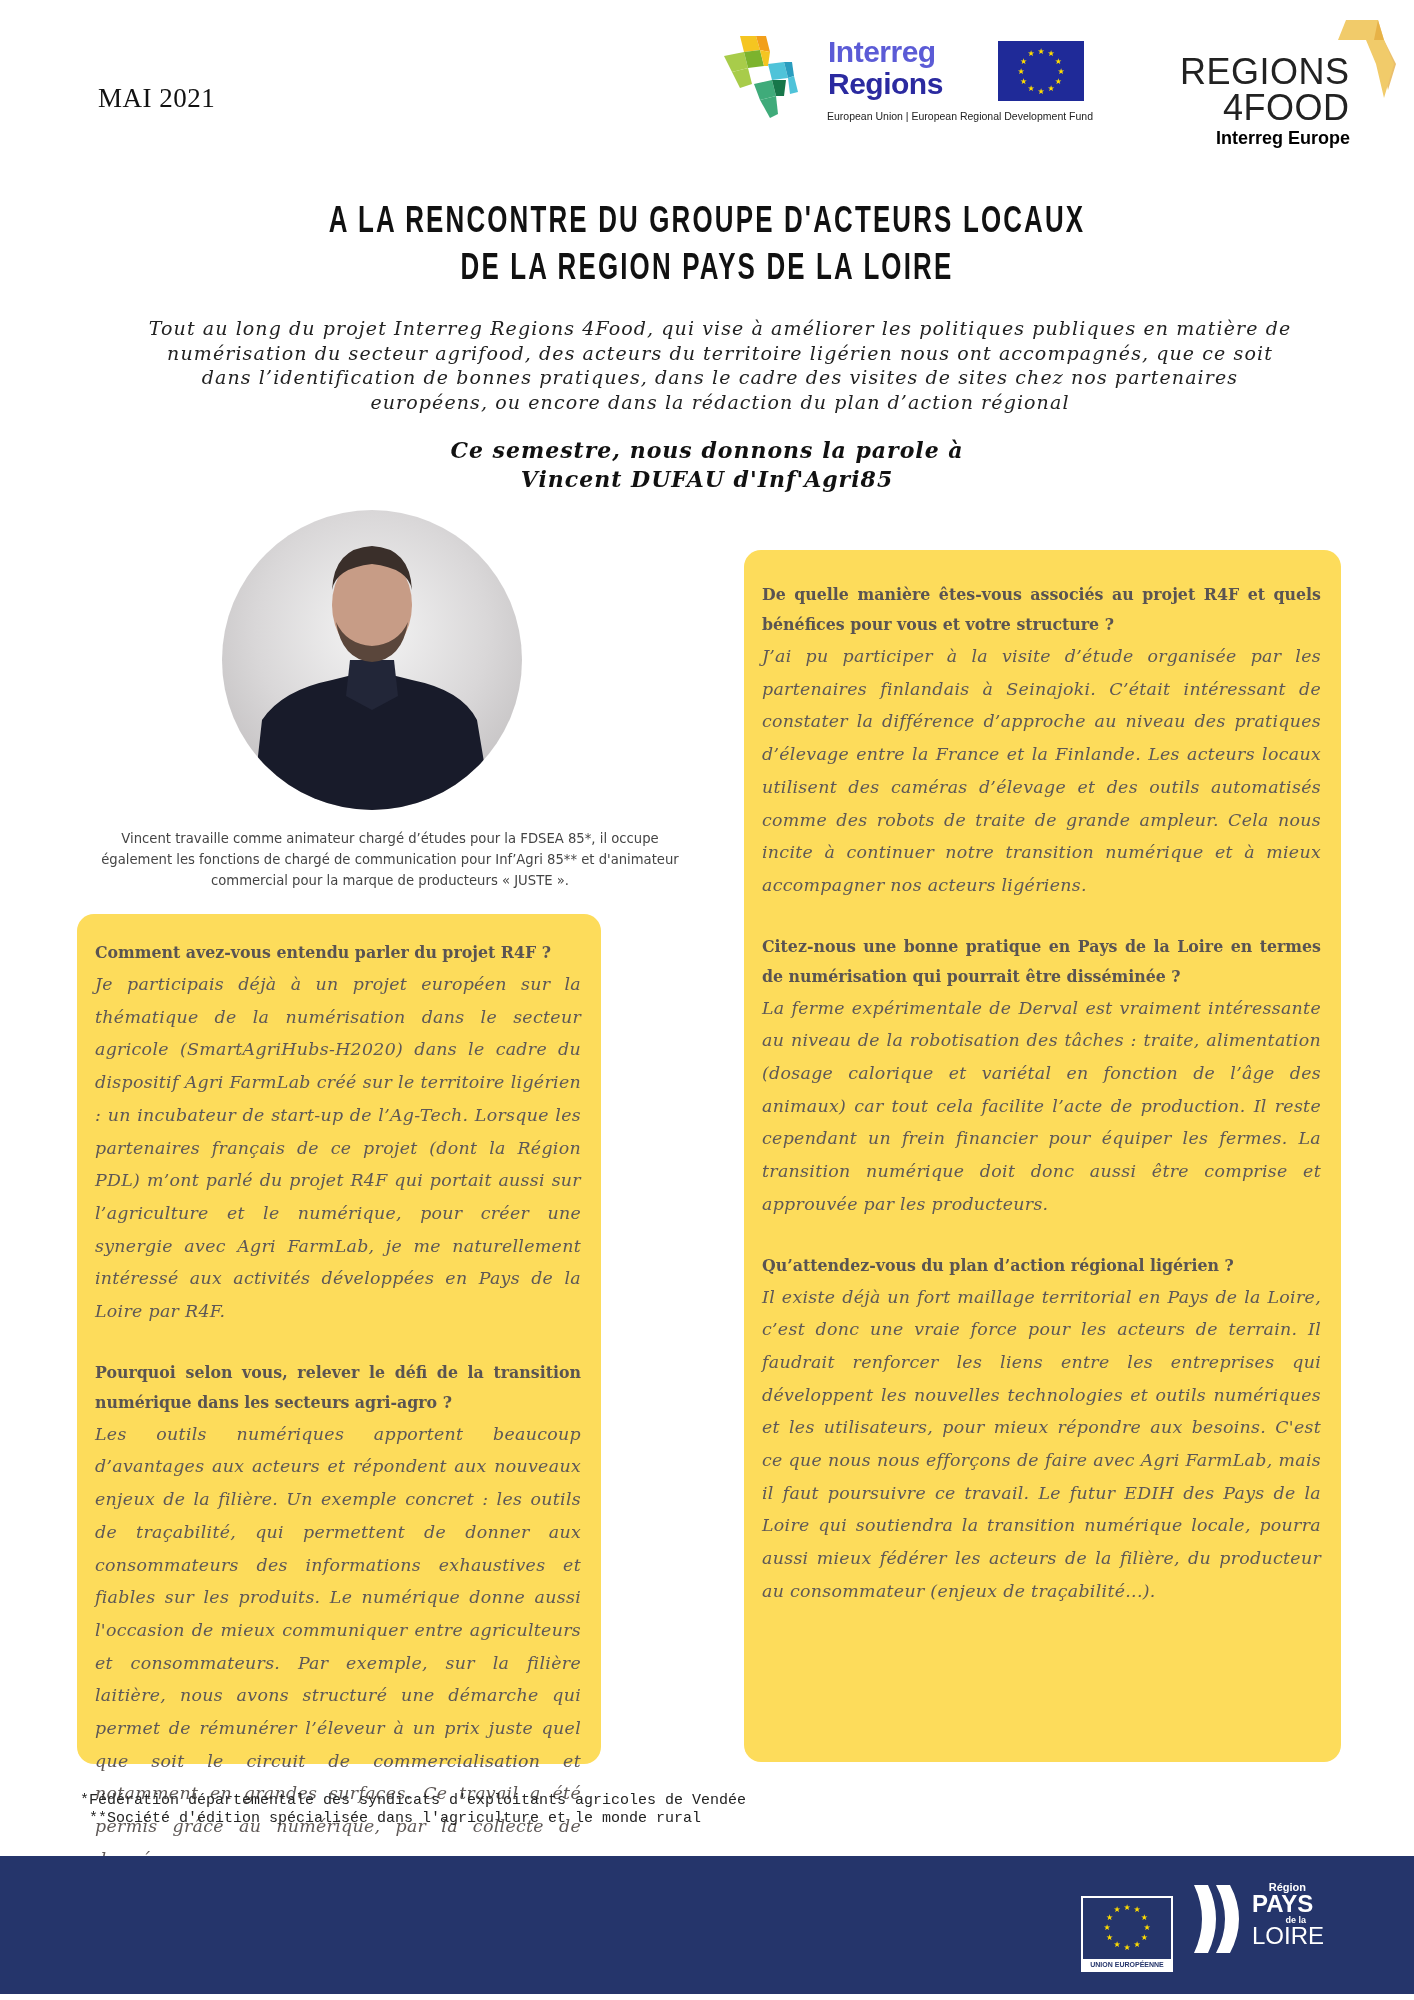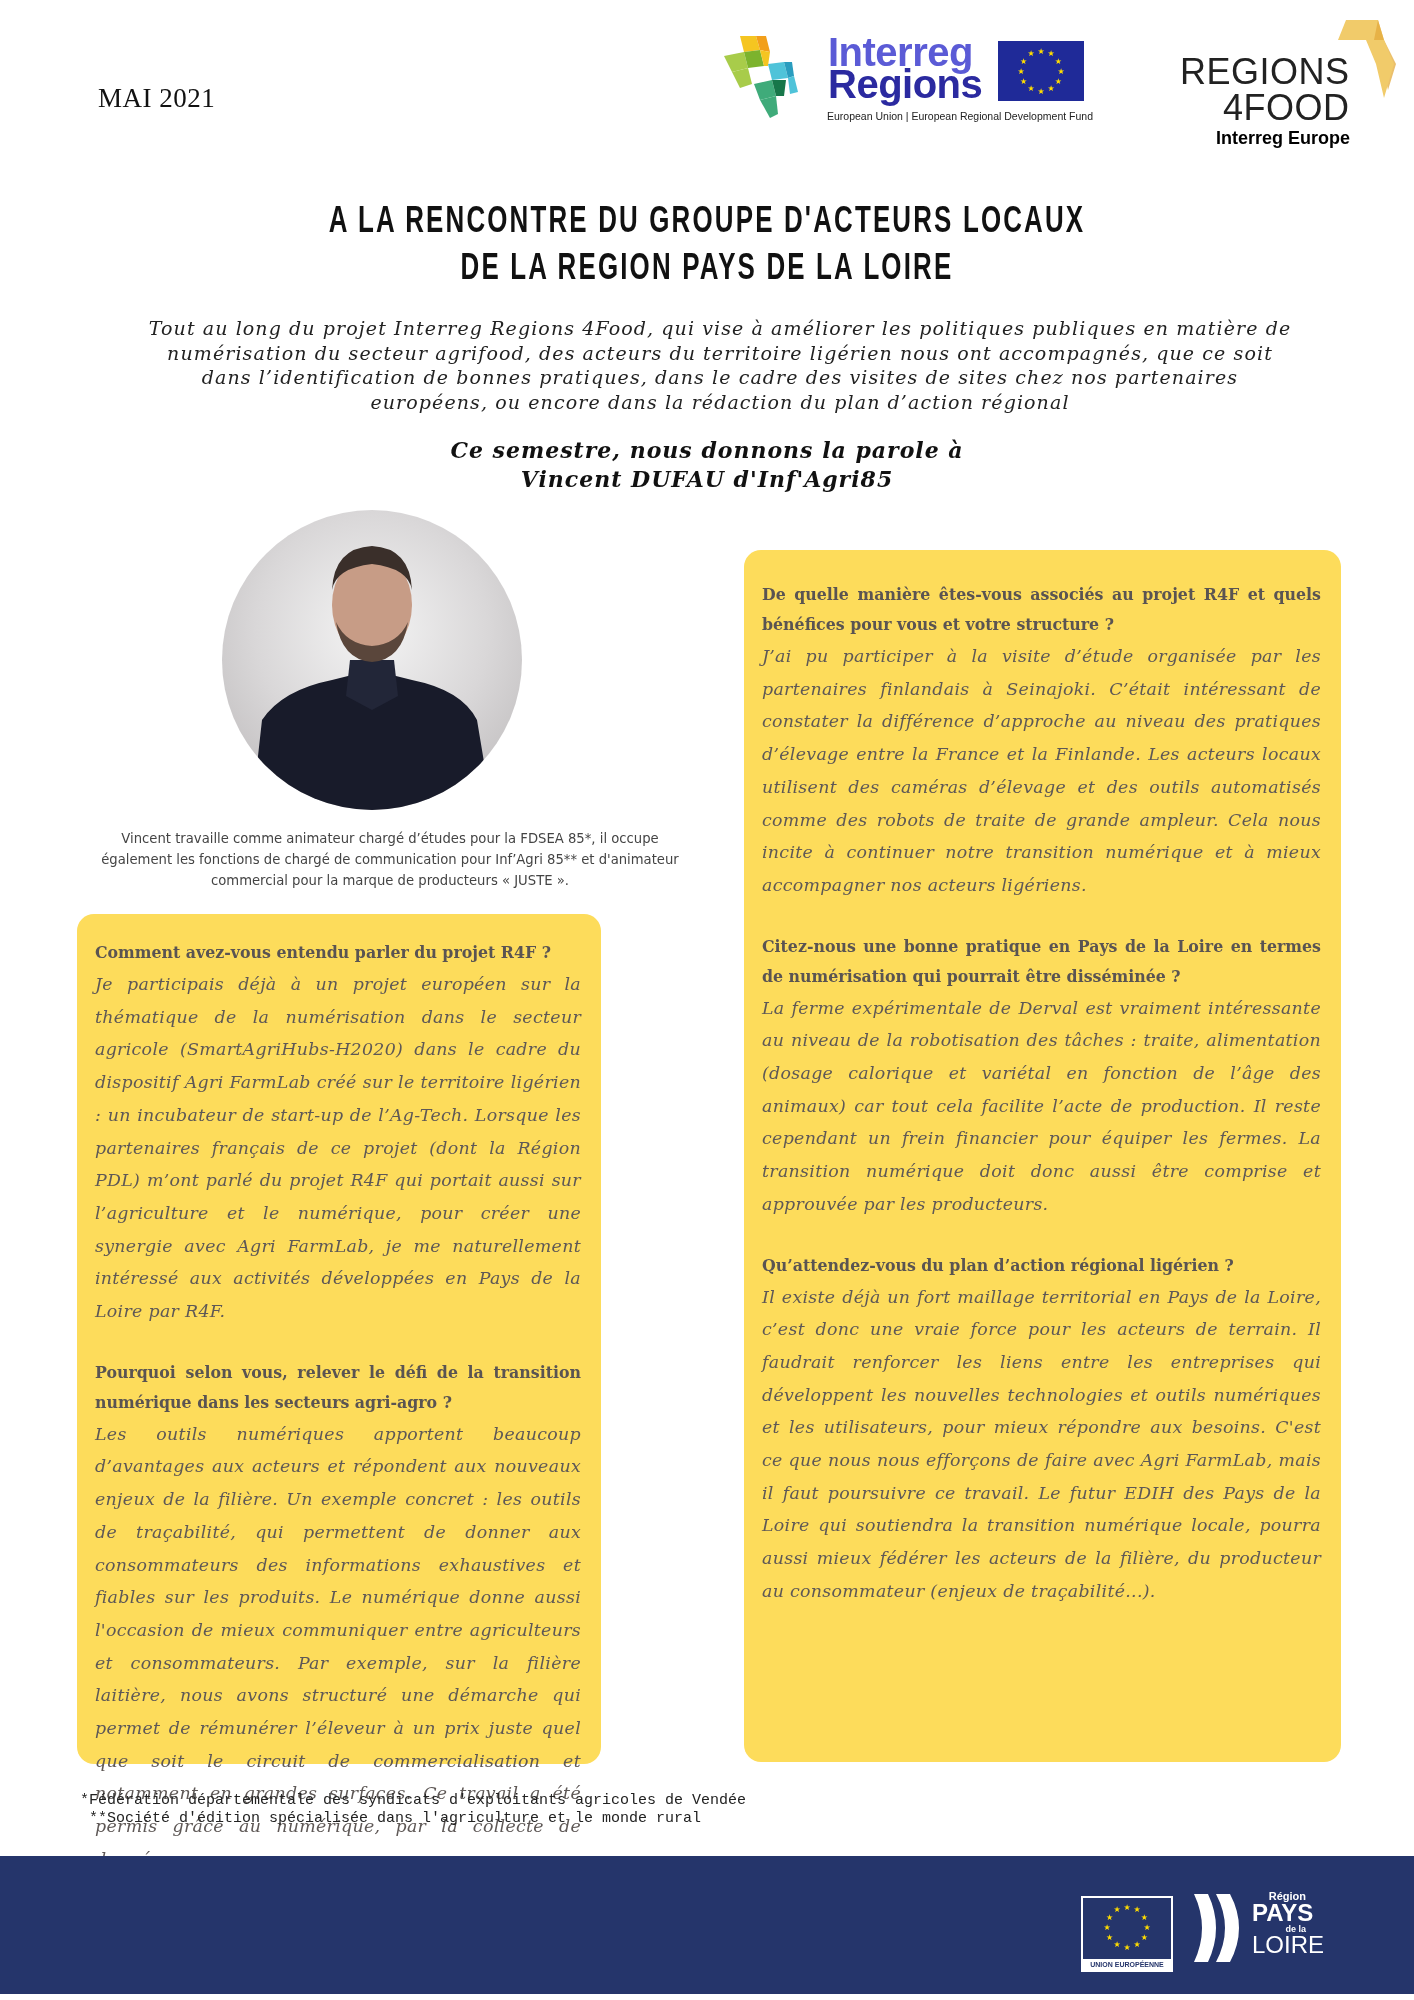--- a/index.html
+++ b/index.html
@@ -2,21 +2,21 @@
 <html><head>
 <meta charset="utf-8">
 <style>
   html, body { margin:0; padding:0; background:#ffffff; }
   body { width:1414px; height:2000px; position:relative; overflow:hidden; font-family:"DejaVu Serif", serif; color:#111; }
   .abs { position:absolute; }
 
   
   .date { left:98px; top:66px; font-family:"Liberation Serif", serif; font-size:27px; letter-spacing:0.5px; color:#111;margin-top:17px; }
   .interreg-logo { left:718px; top:30px; width:370px; height:100px; }
-  .interreg-word { position:absolute; left:110px; top:6px; font-family:"Liberation Sans", sans-serif; font-weight:bold; font-size:40px; line-height:32px; color:#2b2aa0; letter-spacing:-0.5px; }
+  .interreg-word { position:absolute; left:110px; top:6px; font-family:"Liberation Sans", sans-serif; font-weight:bold; font-size:30px; line-height:32px; color:#2b2aa0; letter-spacing:-0.5px; }
   .interreg-word .l1 { color:#5b5bd6; display:block; }
   .interreg-sub { position:absolute; left:109px; top:80px; font-family:"Liberation Sans", sans-serif; font-size:10.5px; color:#222; white-space:nowrap; }
   .eu-flag { position:absolute; left:280px; top:11px; width:86px; height:60px; background:#1f2a98; }
   .r4f-logo { left:1170px; top:18px; width:236px; height:140px; }
   .r4f-word { position:absolute; left:10px; top:36px; font-family:"Liberation Sans", sans-serif; font-size:36px; line-height:36px; color:#222; letter-spacing:0.5px; text-align:right; }
   .r4f-word span { display:block; }
   .r4f-sub { position:absolute; left:46px; top:110px; font-family:"Liberation Sans", sans-serif; font-weight:bold; font-size:18px; color:#000000; white-space:nowrap; }
 
   
   .title { left:0; width:1414px; top:196px; text-align:center; font-family:"Liberation Sans", sans-serif; font-weight:bold; font-size:36px; line-height:47px; letter-spacing:3px; transform:scaleX(0.72); transform-origin:center top; color:#111; }
@@ -40,21 +40,21 @@
   
   .footnotes { left:80px; top:1792px; font-family:Liberation Mono, monospace; font-size:15px; line-height:18px; color:#222; }
 
   
   .band { left:0; top:1856px; width:1414px; height:138px; background:#25356b; }
   .band-tag { position:absolute; left:70px; top:44px; font-family:"DejaVu Sans", sans-serif; font-size:30px; letter-spacing:-0.5px; white-space:nowrap; }
   .band-tag .y { color:#f3d000; font-weight:bold; }
   .band-tag .w { color:#ffffff; }
   .ue-logo { position:absolute; left:1081px; top:40px; width:88px; height:72px; border:2px solid #ffffff; background:#25356b; }
   .ue-label { position:absolute; left:0; right:0; bottom:0; height:11px; background:#fff; color:#25356b; font-family:"Liberation Sans", sans-serif; font-weight:bold; font-size:7px; line-height:11px; text-align:center; }
-  .pdl-logo { position:absolute; left:1190px; top:32px; width:160px; height:80px; }
+  .pdl-logo { position:absolute; left:1190px; top:23px; width:160px; height:80px; }
   .pdl-text { position:absolute; left:62px; top:2px; color:#fff; font-family:"Liberation Sans", sans-serif; text-align:right; width:54px; }
   .pdl-text .r { font-size:11px; font-weight:bold; line-height:12px; display:block; }
   .pdl-text .p { font-size:24px; font-weight:bold; line-height:22px; display:block; }
   .pdl-text .d { font-size:9px; font-weight:bold; line-height:10px; display:block; }
   .pdl-text .l { font-size:24px; line-height:22px; display:block; }
 </style>
 </head>
 <body>
 
 <div class="abs date">MAI 2021</div>

